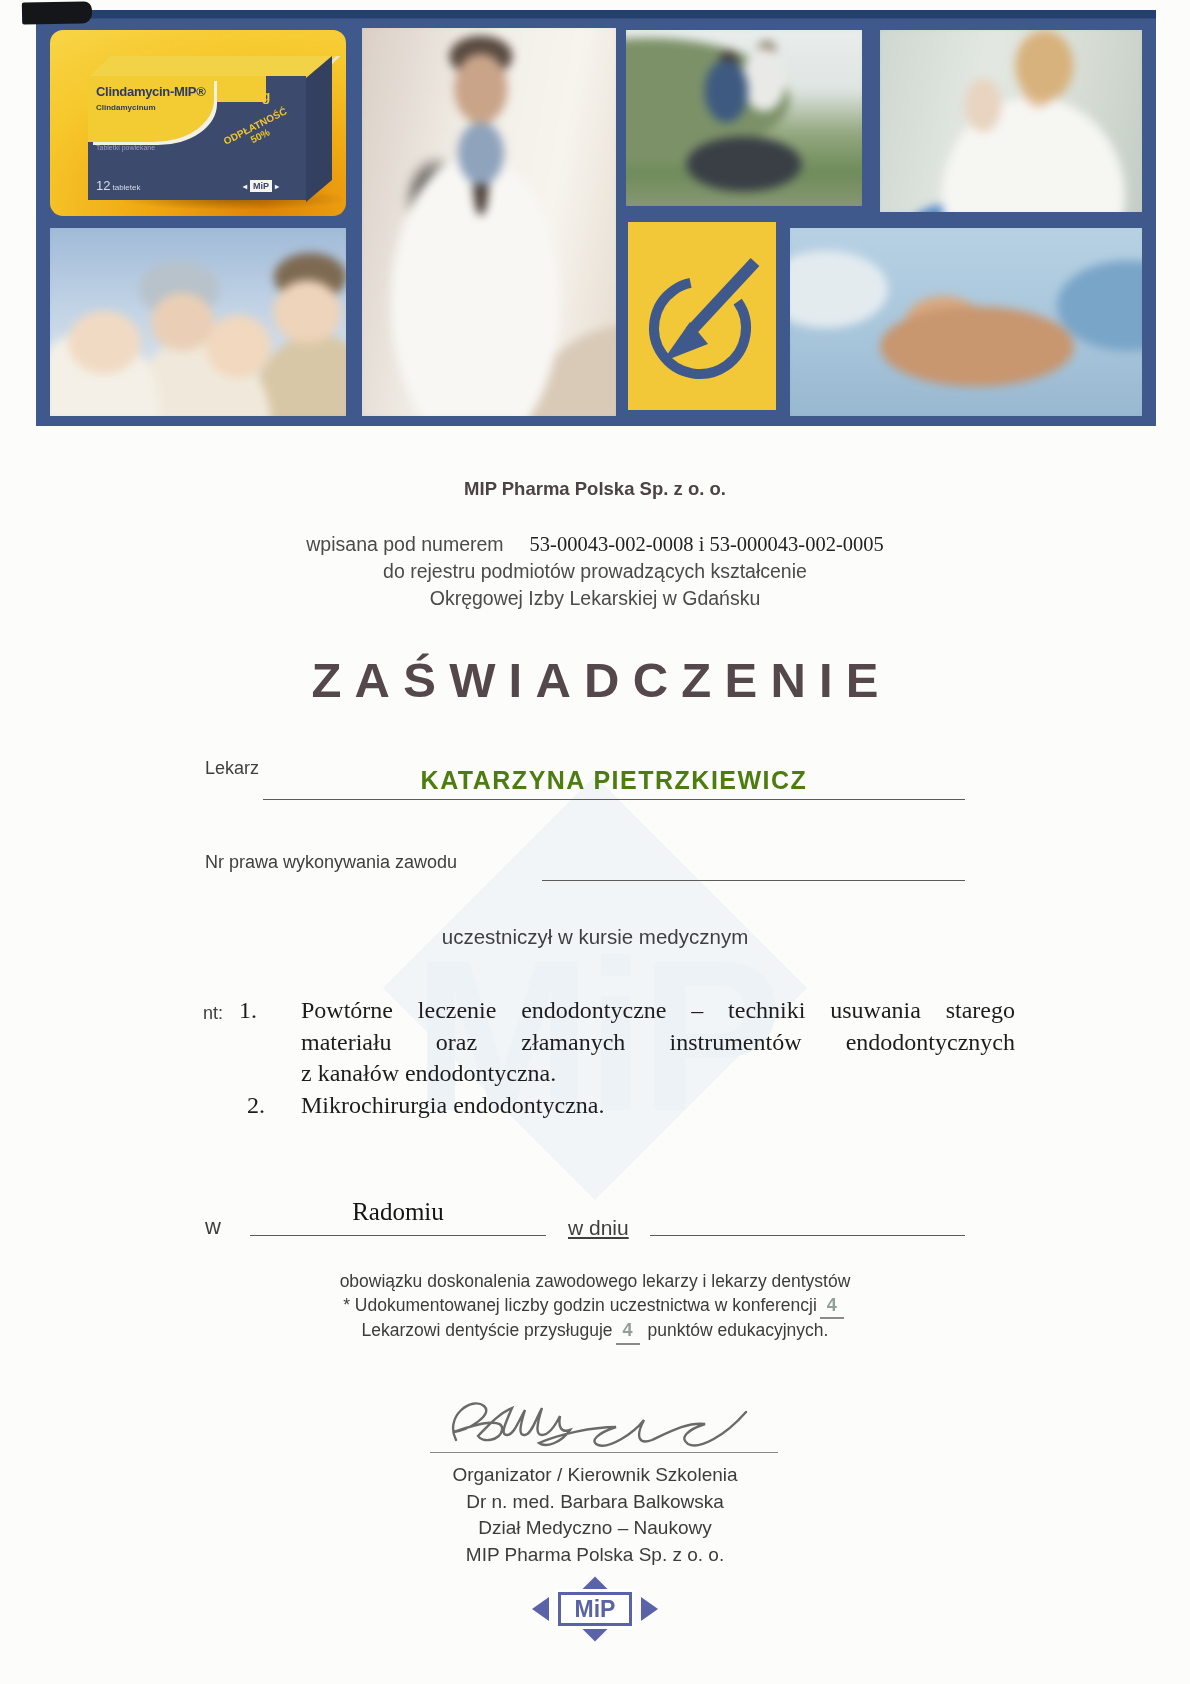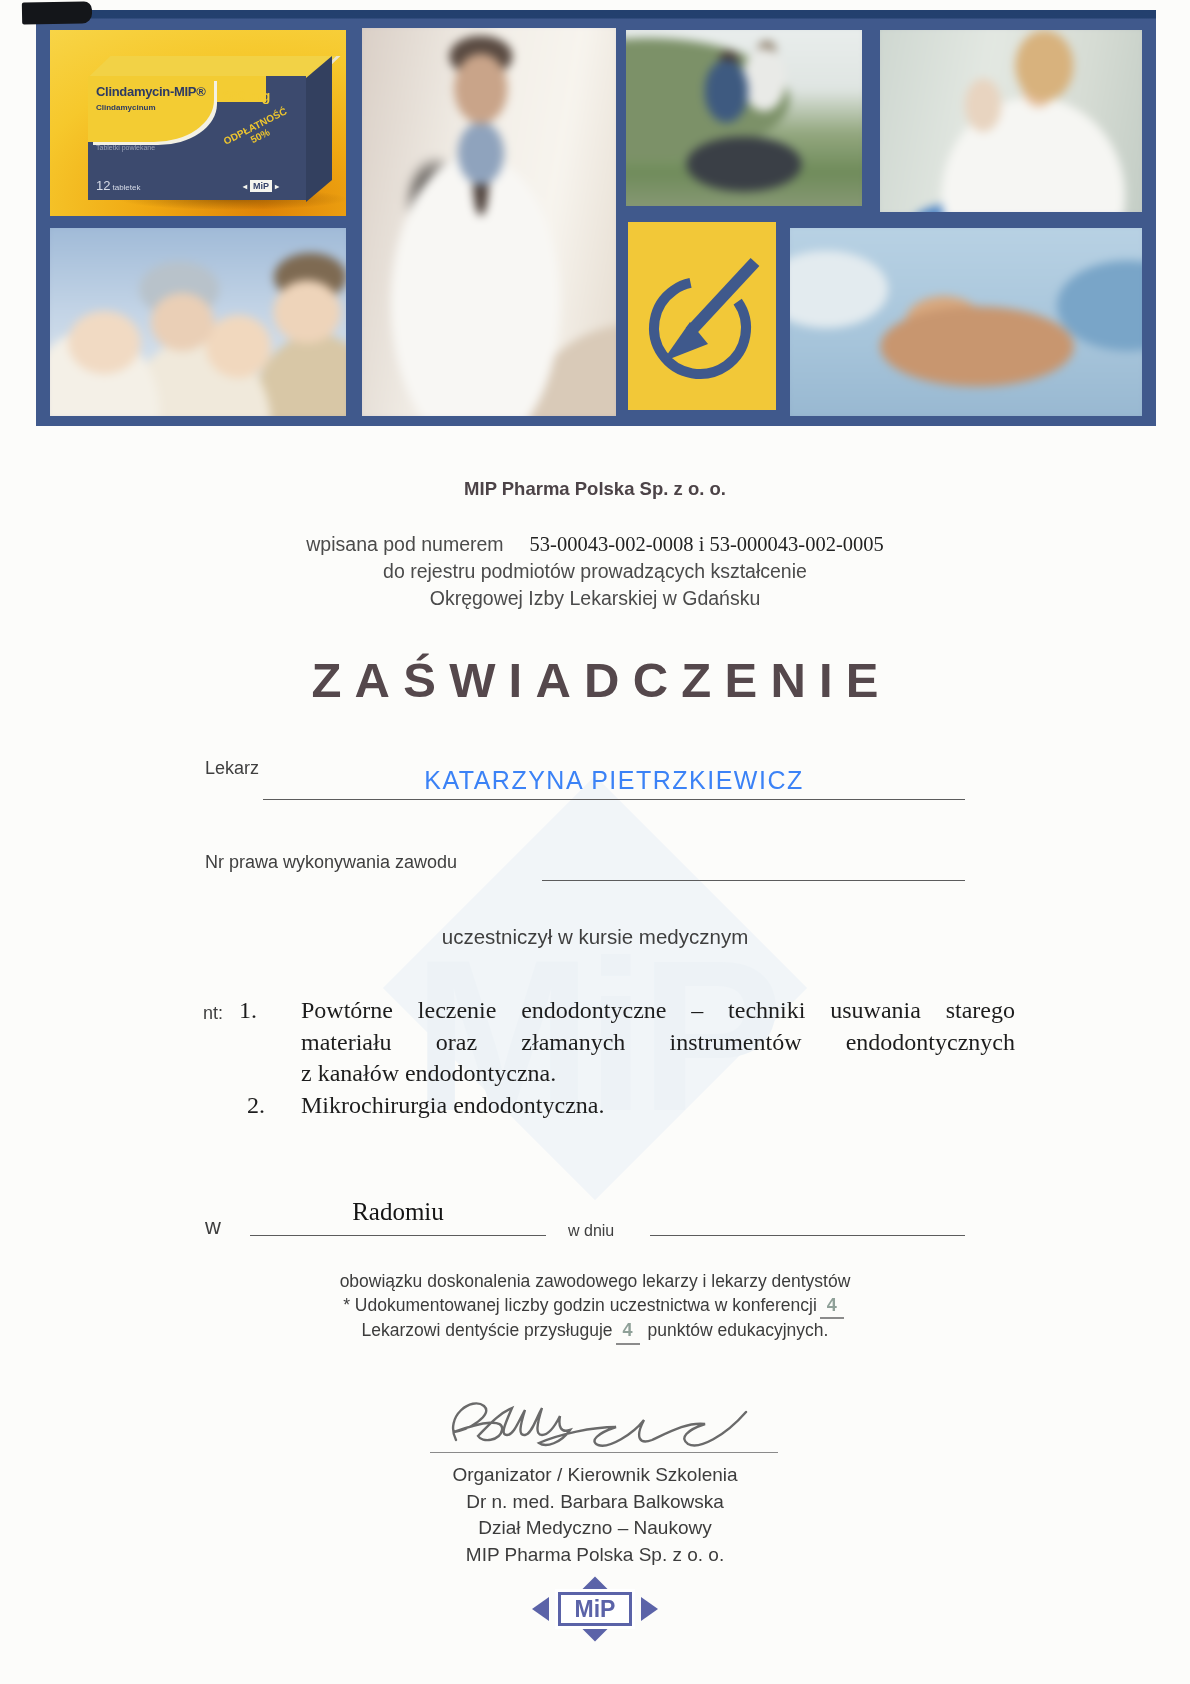--- a/index.html
+++ b/index.html
@@ -11,21 +11,21 @@
   
   .banner{position:absolute;left:36px;top:10px;width:1120px;height:416px;
           background:linear-gradient(180deg,#23406e 0,#23406e 8px,#40598c 9px,#40598c 100%);}
   .tile{position:absolute;overflow:hidden;}
   .ph{position:absolute;inset:-8px;filter:blur(5px);}
   .artifact{position:absolute;left:22px;top:2px;width:70px;height:22px;background:#14161a;
             border-radius:2px 8px 10px 2px;transform:rotate(-1deg);}
 
   
   .tile-pack{left:14px;top:20px;width:296px;height:186px;
-    background:radial-gradient(130% 130% at 72% 95%,#de8307 0%,#f0a812 30%,#f6c82c 62%,#f8d84e 100%);}
+    background:radial-gradient(130% 130% at 72% 95%,#de8307 0%,#f0a812 30%,#f6c82c 62%,#f8d84e 100%);border-radius:13px;}
   .packbox{position:absolute;left:38px;top:46px;width:218px;height:124px;}
   .pb-top{position:absolute;left:11px;top:-20px;width:226px;height:22px;background:#f2d246;
           transform:skewX(-46deg);border-right:4px solid #e9e3cf;}
   .pb-side{position:absolute;right:-26px;top:-9px;width:26px;height:124px;background:#33405f;
            transform:skewY(-40deg);}
   .pb-front{position:absolute;left:0;top:0;width:218px;height:124px;background:#3c4a6e;}
   .pb-yellow{position:absolute;left:0;top:0;width:126px;height:66px;background:#f3cc33;
              border-bottom-right-radius:60px 42px;box-shadow:4px 4px 0 -1px #f3f1e4;}
   .pb-yellow2{position:absolute;left:0;top:0;width:178px;height:26px;background:#f3cc33;}
   .pb-brand{position:absolute;left:8px;top:8px;font-size:13px;font-weight:700;color:#2d3a63;letter-spacing:-.3px;}
@@ -102,21 +102,21 @@
 
   
   .center{left:0;right:0;text-align:center;}
   .company{top:478px;font-size:18.5px;font-weight:700;color:#4c4347;}
   .regblock{top:531px;font-size:19.5px;color:#4b4b4b;line-height:27px;}
   .regnum{font-family:"Liberation Serif",serif;font-size:20.5px;color:#222;margin-left:26px;}
   .title{top:652px;font-size:49px;font-weight:700;letter-spacing:.27em;color:#55484c;text-indent:.27em;}
 
   .fieldline{position:absolute;border-bottom:1.6px solid #5c5c5c;}
   .lbl{font-size:18px;color:#3f3f3f;}
-  .typed{color:#3b82f6;font-weight:400;}
+  .typed{color:#4d7c0f;font-weight:700;}
 
   .topics{position:absolute;left:205px;top:995px;width:810px;font-size:24px;color:#1d1d1d;line-height:31.5px;}
   .t-row{position:relative;}
   .t-nt{position:absolute;left:-2px;top:3px;font-size:18px;color:#3f3f3f;}
   .t-num{position:absolute;left:34px;top:0;}
   .t-num2{position:absolute;left:42px;top:0;}
   .t-body{margin-left:96px;width:714px;}
   .jl{text-align:justify;text-align-last:justify;}
 
   .legal{top:1270px;font-size:17.5px;color:#3c3c3c;line-height:23.5px;}
@@ -243,21 +243,21 @@
       <div class="t-body">
         <div>Mikrochirurgia endodontyczna.</div>
       </div>
     </div>
   </div>
 
   <div class="abs" style="left:0;right:0;top:1188px;height:48px;">
     <span class="abs lbl" style="left:205px;bottom:-4px;font-size:22px;">w</span>
     <span class="fieldline" style="left:250px;bottom:0;width:296px;"></span>
     <span class="abs serif" style="left:250px;width:296px;bottom:10px;text-align:center;font-size:25px;color:#141414;">Radomiu</span>
-    <span class="abs lbl" style="left:568px;bottom:-4px;font-size:16px;">w dniu</span>
+    <span class="abs lbl" style="left:568px;bottom:-4px;font-size:21px;text-decoration:underline;">w dniu</span>
     <span class="fieldline" style="left:650px;bottom:0;width:315px;"></span>
   </div>
 
   <div class="abs center legal">
     <div>obowiązku doskonalenia zawodowego lekarzy i lekarzy dentystów</div>
     <div>
       <span>* Udokumentowanej liczby godzin uczestnictwa w konferencji</span><span class="val4">4</span>
     </div>
     <div>
       <span>Lekarzowi dentyście przysługuje</span><span class="val4">4</span> <span>punktów edukacyjnych.</span>

